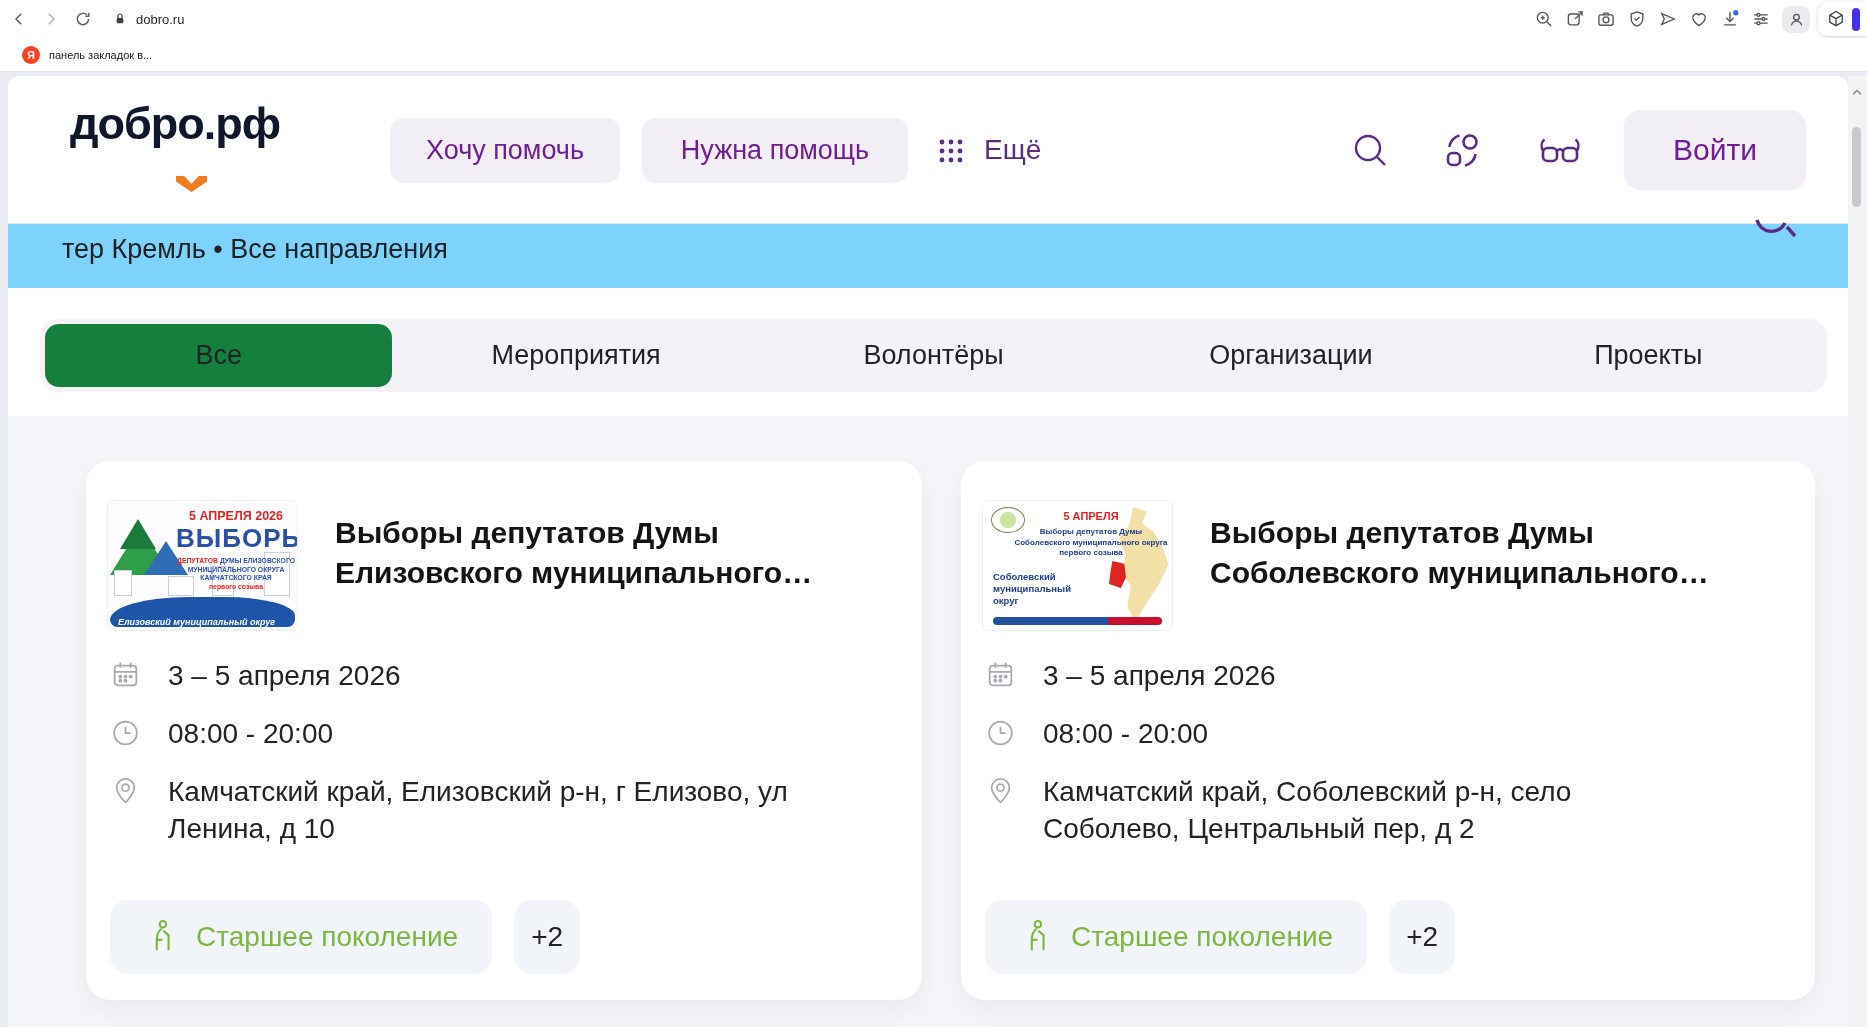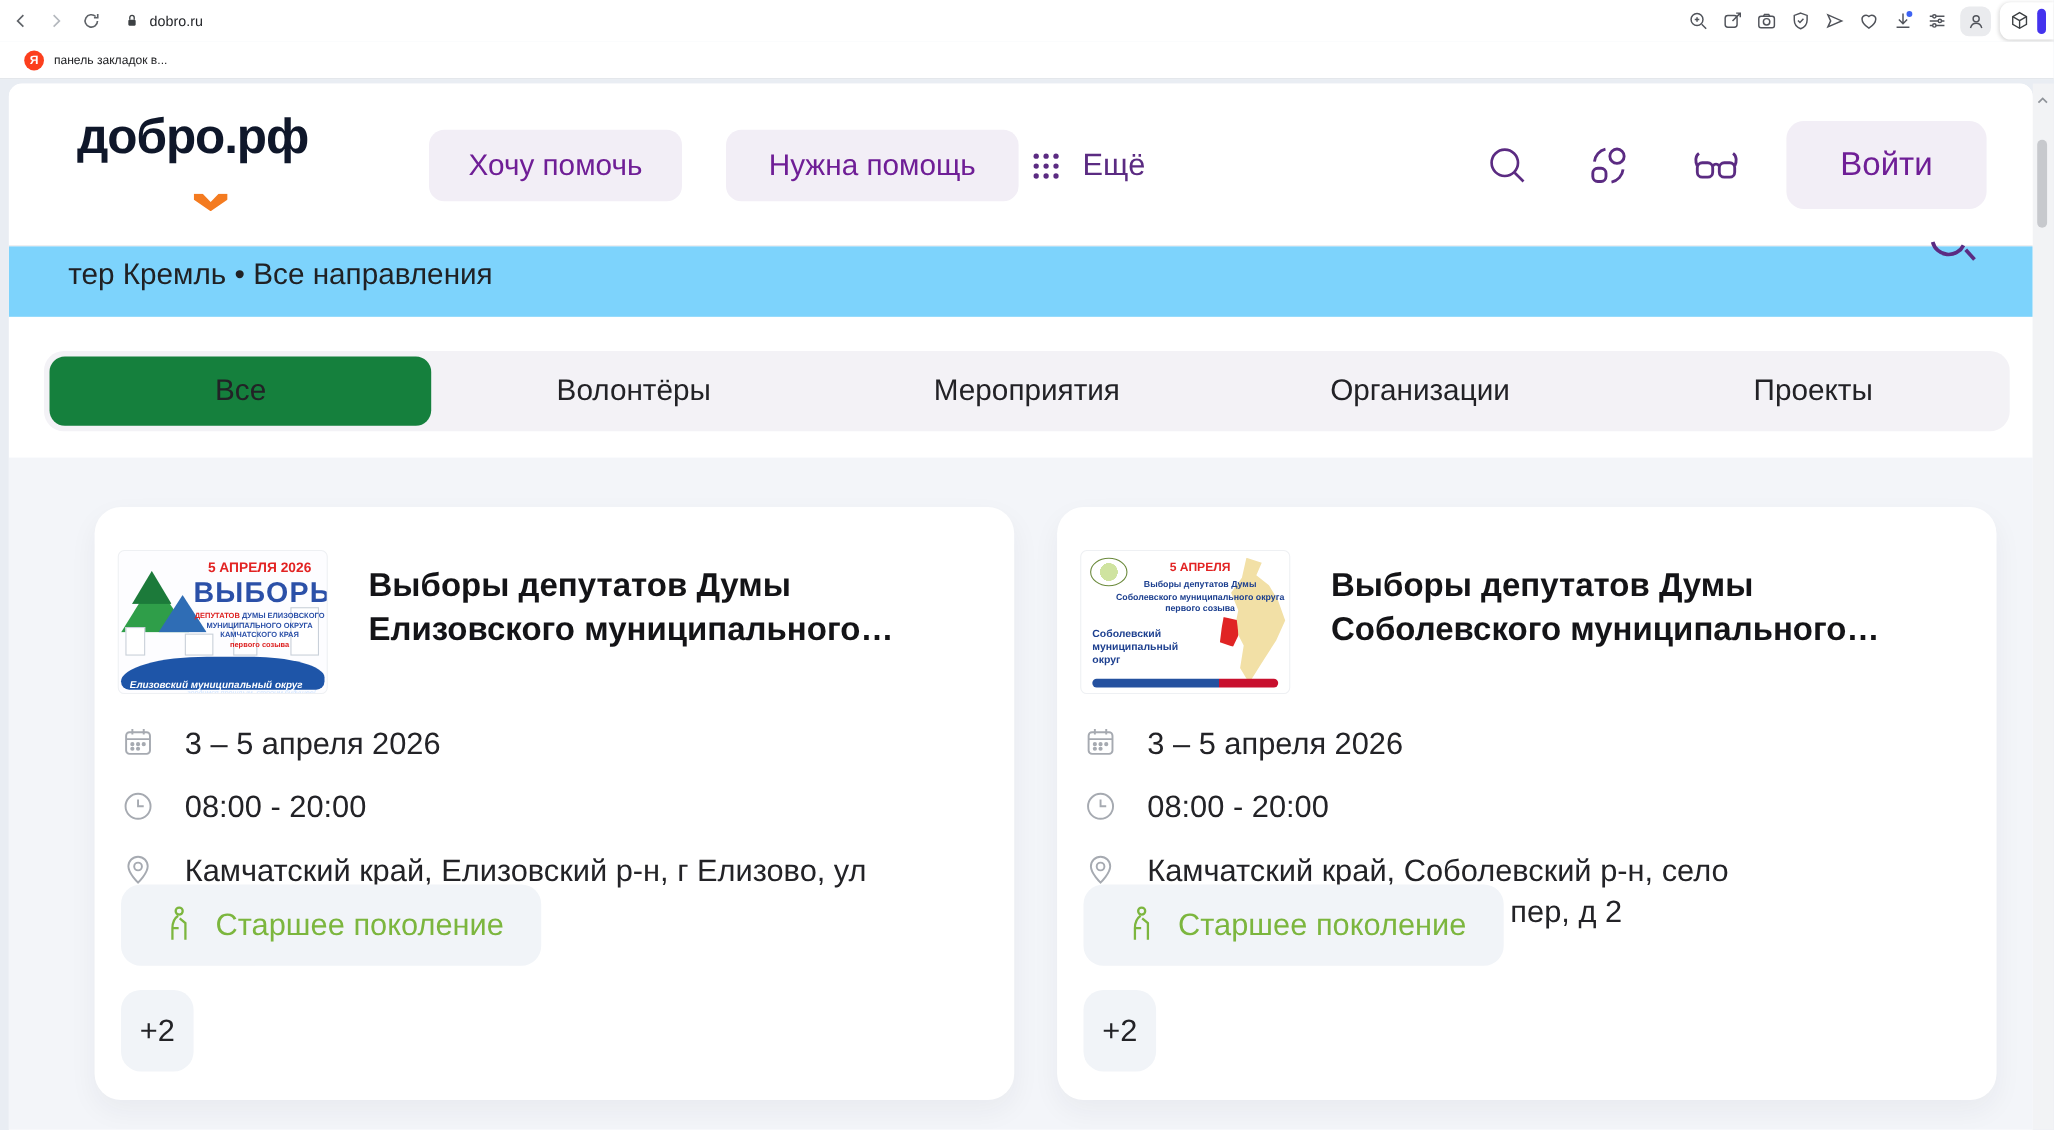--- a/index.html
+++ b/index.html
@@ -35,21 +35,21 @@
   .scroll-thumb { position:absolute; left:4px; top:51px; width:9px; height:80px; border-radius:5px; background:#c7c9cd; }
 
   
   .site-header { position:absolute; left:0; top:0; width:100%; height:148px; background:#fff; border-bottom:1px solid #e7e7ea; }
   .logo { position:absolute; left:62px; top:22px; font-size:45px; font-weight:800; letter-spacing:-1px; color:#0f172a; }
   .logo-mark { position:absolute; left:106px; top:78px; width:31px; height:16px; background:#f47b20;
     clip-path:polygon(0 0,26% 0,50% 48%,74% 0,100% 0,100% 34%,50% 100%,0 34%); }
   .hbtn { position:absolute; height:65px; top:42px; border:none; border-radius:14px; background:#f2eef6;
     color:#6f1e96; font-size:27px; font-weight:500; font-family:inherit; }
   .hbtn.b1 { left:382px; width:230px; }
-  .hbtn.b2 { left:652px; width:266px; }
+  .hbtn.b2 { left:634px; width:266px; }
   .grid-ic { position:absolute; left:928px; top:60px; }
   .more { position:absolute; left:976px; top:58px; font-size:28px; color:#5b2b82; font-weight:500; }
   .hic { position:absolute; top:54px; }
   .hic.search { left:1342px; }
   .hic.sign { left:1432px; }
   .hic.glasses { left:1528px; }
   .login { position:absolute; left:1616px; top:34px; width:182px; height:80px; border:none; border-radius:16px;
     background:#f2eef6; color:#6f1e96; font-size:30px; font-weight:500; font-family:inherit; }
 
   
@@ -74,21 +74,21 @@
   .poster { position:absolute; left:21px; top:39px; width:191px; height:131px; border-radius:6px;
     background:#fff; border:1px solid #eef0f3; overflow:hidden; }
   .card-title { position:absolute; left:249px; top:52px; width:570px; font-size:30px; line-height:40px;
     font-weight:800; color:#141417; }
   .rows { position:absolute; left:24px; top:196px; right:24px; }
   .row { display:flex; gap:27px; margin-bottom:21px; align-items:flex-start; }
   .row .txt { font-size:28px; color:#232327; line-height:37px; }
   .row.loc .txt { max-width:625px; }
   .c2 .row.loc .txt { max-width:560px; }
   .row svg { flex:0 0 auto; margin-top:2px; }
-  .tags { position:absolute; left:24px; bottom:26px; display:flex; gap:22px;flex-direction:column; }
+  .tags { position:absolute; left:24px; bottom:26px; display:flex; gap:22px; }
   .tagpill { height:74px; border-radius:18px; background:#f1f4f8; display:flex; align-items:center; gap:18px;
     padding:0 34px; }
   .tagpill .lbl { font-size:28px; color:#7cb63e; font-weight:500; }
   .pluspill { width:66px; height:74px; border-radius:18px; background:#f1f4f8; display:flex;
     align-items:center; justify-content:center; font-size:28px; color:#232327; }
 
   
   .p1 { background:#fdfdff; }
   .mtn { position:absolute; }
   .mtn.a { left:2px; top:26px; width:62px; height:48px; background:#2f9e49; clip-path:polygon(0 100%,48% 0,100% 100%); }
@@ -275,22 +275,22 @@
     <span class="partial-search">
       <svg width="48" height="26" viewBox="0 0 48 26" fill="none" stroke="#5b2b82" stroke-width="3.4">
           <path d="M5 2a15 15 0 0 0 28 3"></path>
           <path d="M35 9l8 9"></path>
         </svg>
     </span>
   </div>
 
   <div class="tabsbar">
     <div class="tab active">Все</div>
+    <div class="tab">Мероприятия</div>
     <div class="tab">Волонтёры</div>
-    <div class="tab">Мероприятия</div>
     <div class="tab">Организации</div>
     <div class="tab">Проекты</div>
   </div>
 
   <div class="cards-section">
 
     <div class="card c1">
       <div class="poster p1">
         <div class="mtn a"></div>
         <div class="mtn c"></div>

